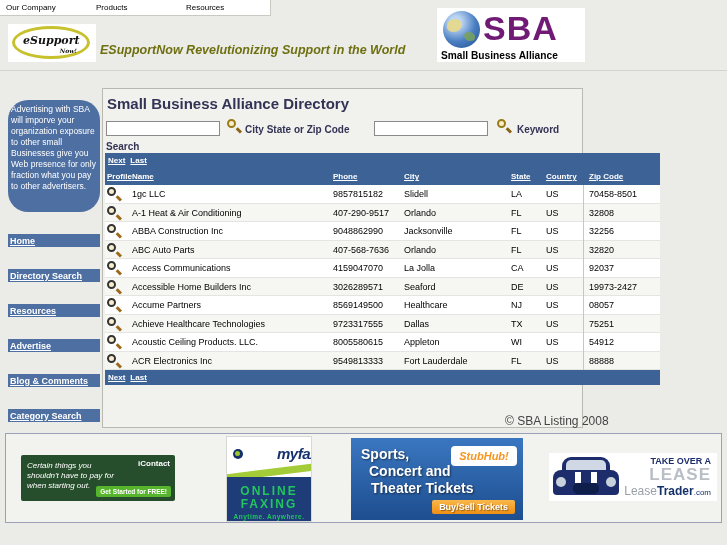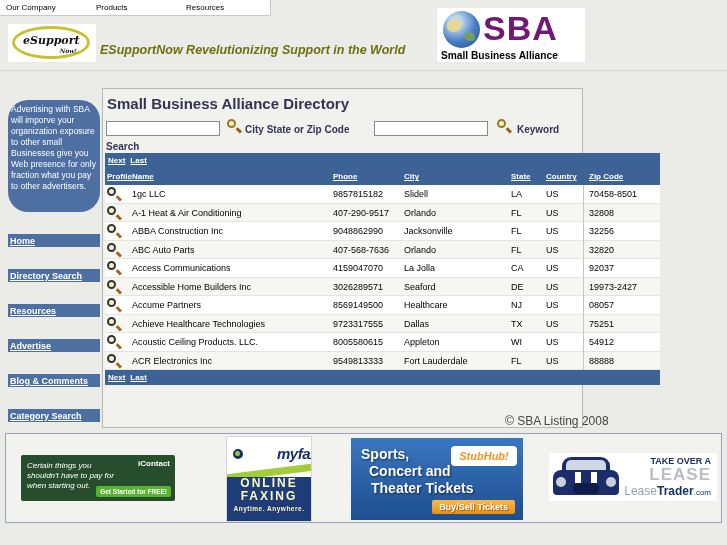--- a/index.html
+++ b/index.html
@@ -83,21 +83,21 @@
   .ic-text { position:absolute; left:6px; top:6px; font-size:8px; font-style:italic; line-height:10px; white-space:nowrap; }
   .ic-brand { position:absolute; right:5px; top:4px; font-size:8px; font-weight:bold; }
   .ic-btn { position:absolute; right:4px; bottom:4px; background:#56b52c; color:#fff; font-size:6.5px; font-weight:bold; padding:2px 4px; border-radius:2px; }
 
   #ad-myfax { position:absolute; left:220px; top:2px; width:86px; height:86px; background:#fff; border:1px solid #d8d8d4; overflow:hidden; }
   .mf-logo { position:absolute; left:6px; top:8px; display:flex; align-items:center;gap:32px; }
   .mf-icon { width:10px; height:10px; border-radius:50%; background:#14316b; margin-right:2px; position:relative; }
   .mf-icon::after { content:""; position:absolute; left:2px; top:2px; width:5px; height:5px; border-radius:50%; background:#9bc72b; }
   .mf-word { font-size:15px; font-weight:bold; font-style:italic; color:#14316b; letter-spacing:-0.5px; }
   .mf-swoosh { position:absolute; left:-4px; top:32px; width:110%; height:7px; background:#a3cc38; transform:rotate(-7deg); }
-  .mf-bottom { position:absolute; left:0; bottom:0; width:100%; height:44px; background:#1d3c78; color:#fef9c3; text-align:center; padding-top:0; }
+  .mf-bottom { position:absolute; left:0; bottom:0; width:100%; height:44px; background:#1d3c78; color:#22c55e; text-align:center; padding-top:8px; }
   .mf-line { font-size:12px; font-weight:bold; letter-spacing:2px; line-height:13px; }
   .mf-sub { font-size:6.5px; font-weight:bold; margin-top:2px; letter-spacing:0.5px; }
 
   #ad-stubhub { position:absolute; left:345px; top:4px; width:172px; height:82px; background:linear-gradient(#3a77c0,#1d4e8f); overflow:hidden; }
   .sh-line { position:absolute; color:#fff; font-weight:bold; font-size:14px; text-shadow:1px 1px 2px rgba(0,0,0,.55); white-space:nowrap; }
   .sh-l1 { left:10px; top:8px; } .sh-l2 { left:18px; top:25px; } .sh-l3 { left:20px; top:42px; }
   .sh-bubble { position:absolute; right:6px; top:8px; width:66px; height:20px; background:#fff; border-radius:4px; display:flex; align-items:center; justify-content:center; }
   .sh-bubble::after { content:""; position:absolute; left:8px; bottom:-6px; border:6px solid transparent; border-top-color:#fff; border-left-width:3px; border-right-width:5px; }
   .sh-brand { color:#f7941d; font-weight:bold; font-style:italic; font-size:11px; }
   .sh-btn { position:absolute; right:8px; bottom:6px; background:linear-gradient(#f9b84a,#ee8f12); color:#fff; font-size:9px; font-weight:bold; padding:2px 7px; border-radius:2px; text-shadow:1px 1px 1px rgba(0,0,0,.4);margin-left:24px; }

